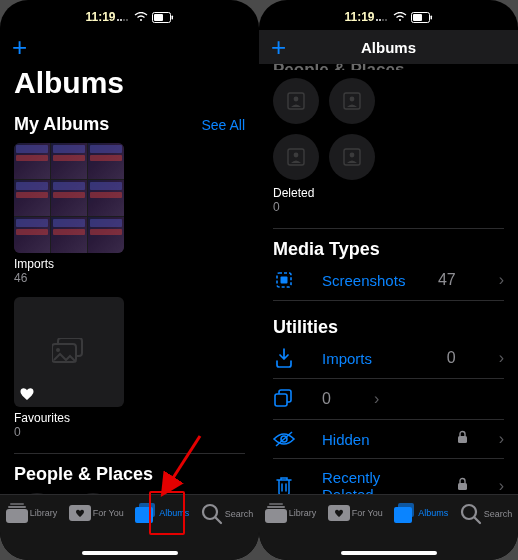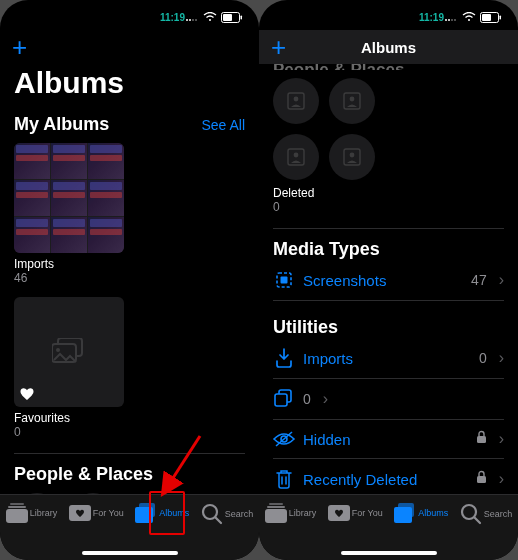--- a/index.html
+++ b/index.html
@@ -1,20 +1,20 @@
 <!DOCTYPE html>
 <html><head>
 <meta charset="utf-8">
 <style>
   * { margin: 0; padding: 0; box-sizing: border-box; font-family: -apple-system, BlinkMacSystemFont, "Helvetica Neue", sans-serif; }
   body { background: #4a4a4a; width: 518px; height: 560px; position: relative; overflow: hidden; }
   .phones { display: flex; width: 518px; height: 560px; }
   .phone { width: 259px; height: 560px; background: #000; position: relative; overflow: hidden; border-radius: 28px; }
   .phone + .phone { margin-left: 0; }
-  .status-bar { display: flex; justify-content: flex-end; align-items: center; padding: 8px 16px 4px; height: 30px; color: #14b8a6; font-size: 10px; font-weight: 600; }
+  .status-bar { display: flex; justify-content: center; align-items: center; padding: 8px 16px 4px; height: 30px; color: #fef9c3; font-size: 12px; font-weight: 600; }
   .status-right { display: flex; align-items: center; gap: 4px; }
   .status-right svg { display: block; }
   .nav-bar { display: flex; align-items: center; padding: 6px 12px; height: 34px; position: relative; }
   .plus-btn { color: #0a84ff; font-size: 26px; font-weight: 300; line-height: 1; }
   .nav-title { position: absolute; left: 50%; transform: translateX(-50%); color: #fff; font-size: 15px; font-weight: 600; }
   .screen-body { padding: 0 14px; color: #fff; }
   .large-title { font-size: 30px; font-weight: 700; margin-top: 2px; margin-bottom: 14px; }
   .section-row { display: flex; justify-content: space-between; align-items: baseline; margin-bottom: 8px; }
   .section-title { font-size: 18px; font-weight: 700; }
   .see-all { color: #0a84ff; font-size: 14px; }
@@ -29,25 +29,25 @@
   .heart { position: absolute; bottom: 6px; left: 6px; color: #fff; }
   .section-sep { border-top: 1px solid #2c2c2e; margin: 14px 0 10px; }
   .people-grid { display: flex; gap: 10px; margin-top: 8px; flex-wrap: wrap; }
   .people-circle { width: 46px; height: 46px; border-radius: 50%; background: #1c1c1e; display: flex; align-items: center; justify-content: center; }
   .people-circle svg { opacity: 0.55; }
   .tabbar { position: absolute; bottom: 0; left: 0; right: 0; height: 66px; background: #161616; display: flex; justify-content: space-around; align-items: flex-start; padding-top: 8px; border-top: 1px solid #2c2c2e; }
   .tab { display: flex; flex-direction: row; align-items: center; gap: 2px; color: #8e8e93; }
   .tab.active { color: #0a84ff; }
   .tab-label { font-size: 9px; }
   .home-indicator { position: absolute; bottom: 5px; left: 50%; transform: translateX(-50%); width: 96px; height: 4px; background: #fff; border-radius: 3px; }
-  .list-item { display: flex; align-items: center; padding: 10px 0; border-bottom: 1px solid #2c2c2e; gap: 8px; }
+  .list-item { display: flex; align-items: center; padding: 10px 0; border-bottom: 1px solid #2c2c2e; gap: 27px; }
   .list-item:last-child { border-bottom: none; }
   .list-icon { color: #0a84ff; width: 22px; display: flex; justify-content: center; }
   .list-label { color: #0a84ff; font-size: 15px; flex: 1; }
-  .list-count { color: #8e8e93; font-size: 14px; margin-right: 4px; }
+  .list-count { color: #8e8e93; font-size: 16px; margin-right: 16px; }
   .list-chevron { color: #5a5a5e; }
   .list-lock { color: #8e8e93; margin-right: 4px; }
   .red-arrow { position: absolute; left: 130px; top: 430px; pointer-events: none; z-index: 20; }
   .red-box { position: absolute; left: 149px; top: 491px; width: 36px; height: 44px; border: 2px solid #e40000; border-radius: 2px; z-index: 20; pointer-events: none; }
   .pp-header-cut { color: #6a6a6a; font-size: 17px; font-weight: 700; margin-top: -4px; margin-bottom: 6px; overflow: hidden; height: 10px; }
 </style>
 </head>
 <body>
 
 <div class="phones">

